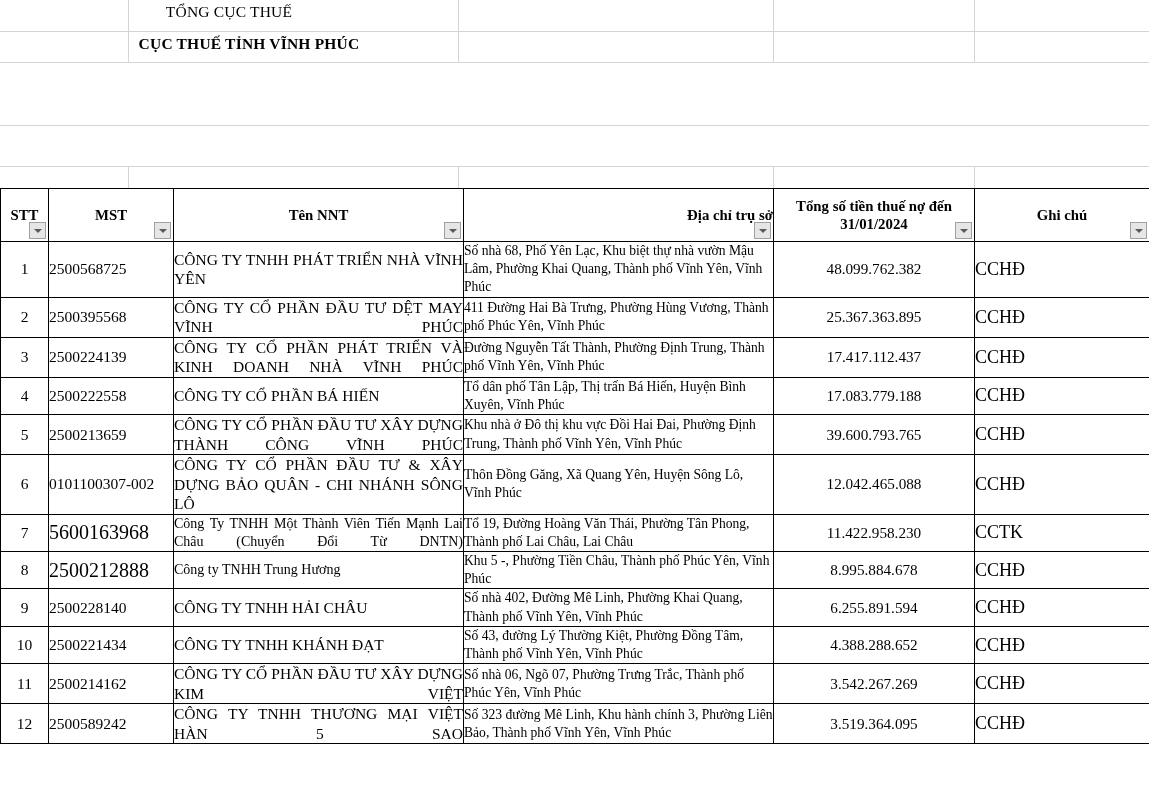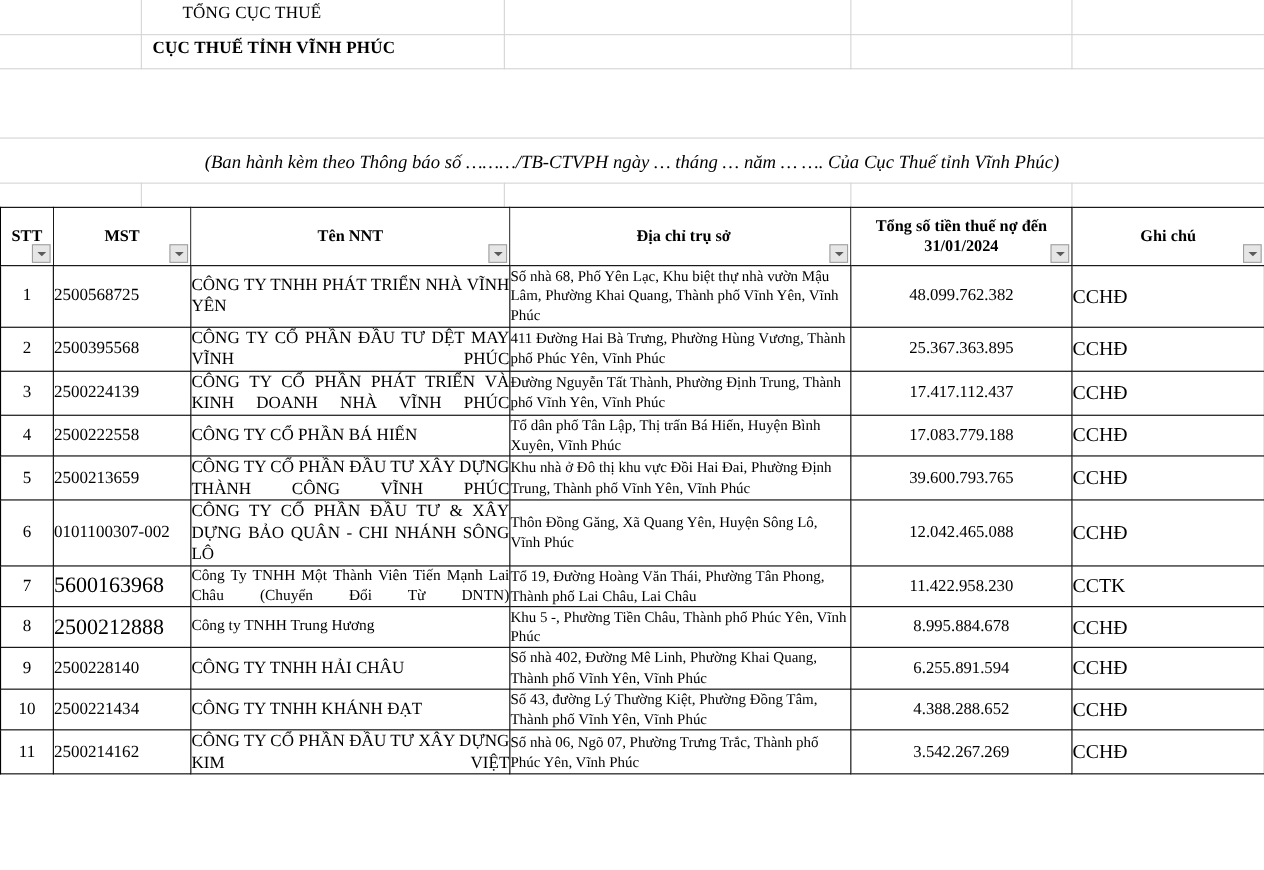--- a/index.html
+++ b/index.html
@@ -109,21 +109,21 @@
   
   th.hcell {
     position: relative;
     height: 52px;
     font-size: 14.8px;
     font-weight: bold;
     text-align: center;
     padding: 0 4px;
     line-height: 1.25;
   }
-  th.hcell.left-al { text-align: center; padding-left: 6px; }
+  th.hcell.left-al { text-align: right; padding-left: 6px; }
 
   .filter-btn {
     position: absolute;
     right: 2px;
     bottom: 2px;
     width: 17px;
     height: 17px;
     background: #e6e6e6;
     border: 1px solid #a0a0a0;
     box-sizing: border-box;
@@ -196,21 +196,20 @@
   <div class="gridline-v" style="left:773px; top:0px;   height:63px;"></div>
   <div class="gridline-v" style="left:773px; top:166px; height:22px;"></div>
   <div class="gridline-v" style="left:974px; top:0px;   height:63px;"></div>
   <div class="gridline-v" style="left:974px; top:166px; height:22px;"></div>
 
   <div class="org-line org-line1">TỔNG CỤC THUẾ</div>
 
   <div class="org-line org-line2">CỤC THUẾ TỈNH VĨNH PHÚC</div>
 
 
-  <div class="doc-subtitle">(Ban hành kèm theo Thông báo số ………/TB-CTVPH ngày … tháng … năm … ….  Của Cục Thuế tỉnh Vĩnh Phúc)</div>
 </div>
 
 <table class="data-table">
   <colgroup>
     <col class="col-stt">
     <col class="col-mst">
     <col class="col-name">
     <col class="col-addr">
     <col class="col-amt">
     <col class="col-note">
@@ -339,14 +338,22 @@
       <td class="c-note">CCHĐ</td>
     </tr>
     <tr>
       <td class="c-stt">11</td>
       <td class="c-mst">2500214162</td>
       <td class="c-name">CÔNG TY CỔ PHẦN ĐẦU TƯ XÂY DỰNG KIM VIỆT</td>
       <td class="c-addr">Số nhà 06, Ngõ 07, Phường Trưng Trắc, Thành phố Phúc Yên, Vĩnh Phúc</td>
       <td class="c-amt">3.542.267.269</td>
       <td class="c-note">CCHĐ</td>
     </tr>
+    <tr>
+      <td class="c-stt">12</td>
+      <td class="c-mst">2500589242</td>
+      <td class="c-name">CÔNG TY TNHH THƯƠNG MẠI VIỆT HÀN 5 SAO</td>
+      <td class="c-addr">Số 323 đường Mê Linh, Khu hành chính 3, Phường Liên Bảo, Thành phố Vĩnh Yên, Vĩnh Phúc</td>
+      <td class="c-amt">3.519.364.095</td>
+      <td class="c-note">CCHĐ</td>
+    </tr>
   </tbody>
 </table>
 
 </body></html>

